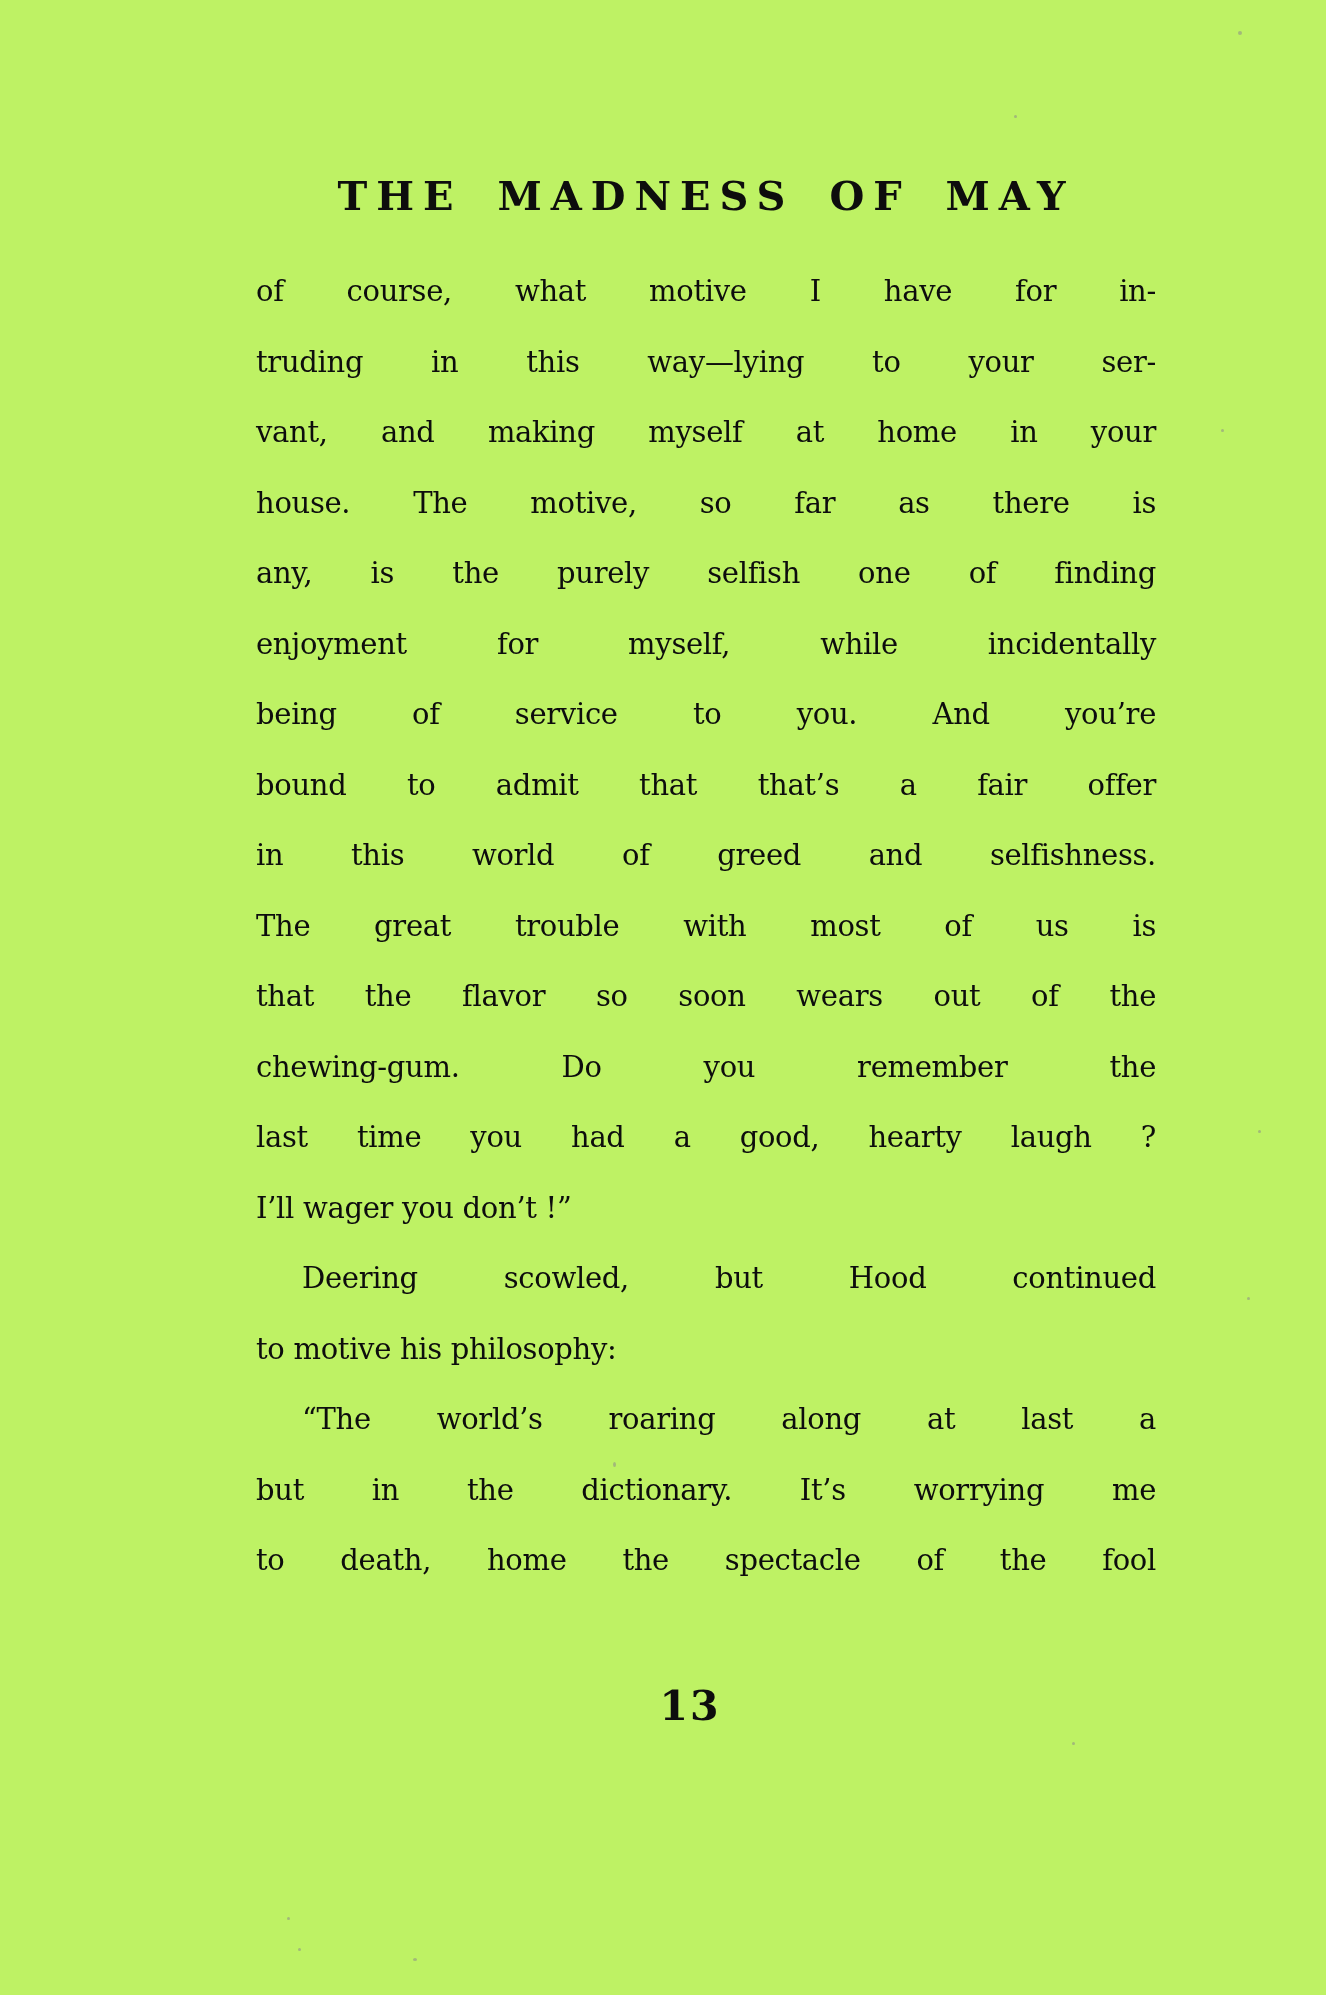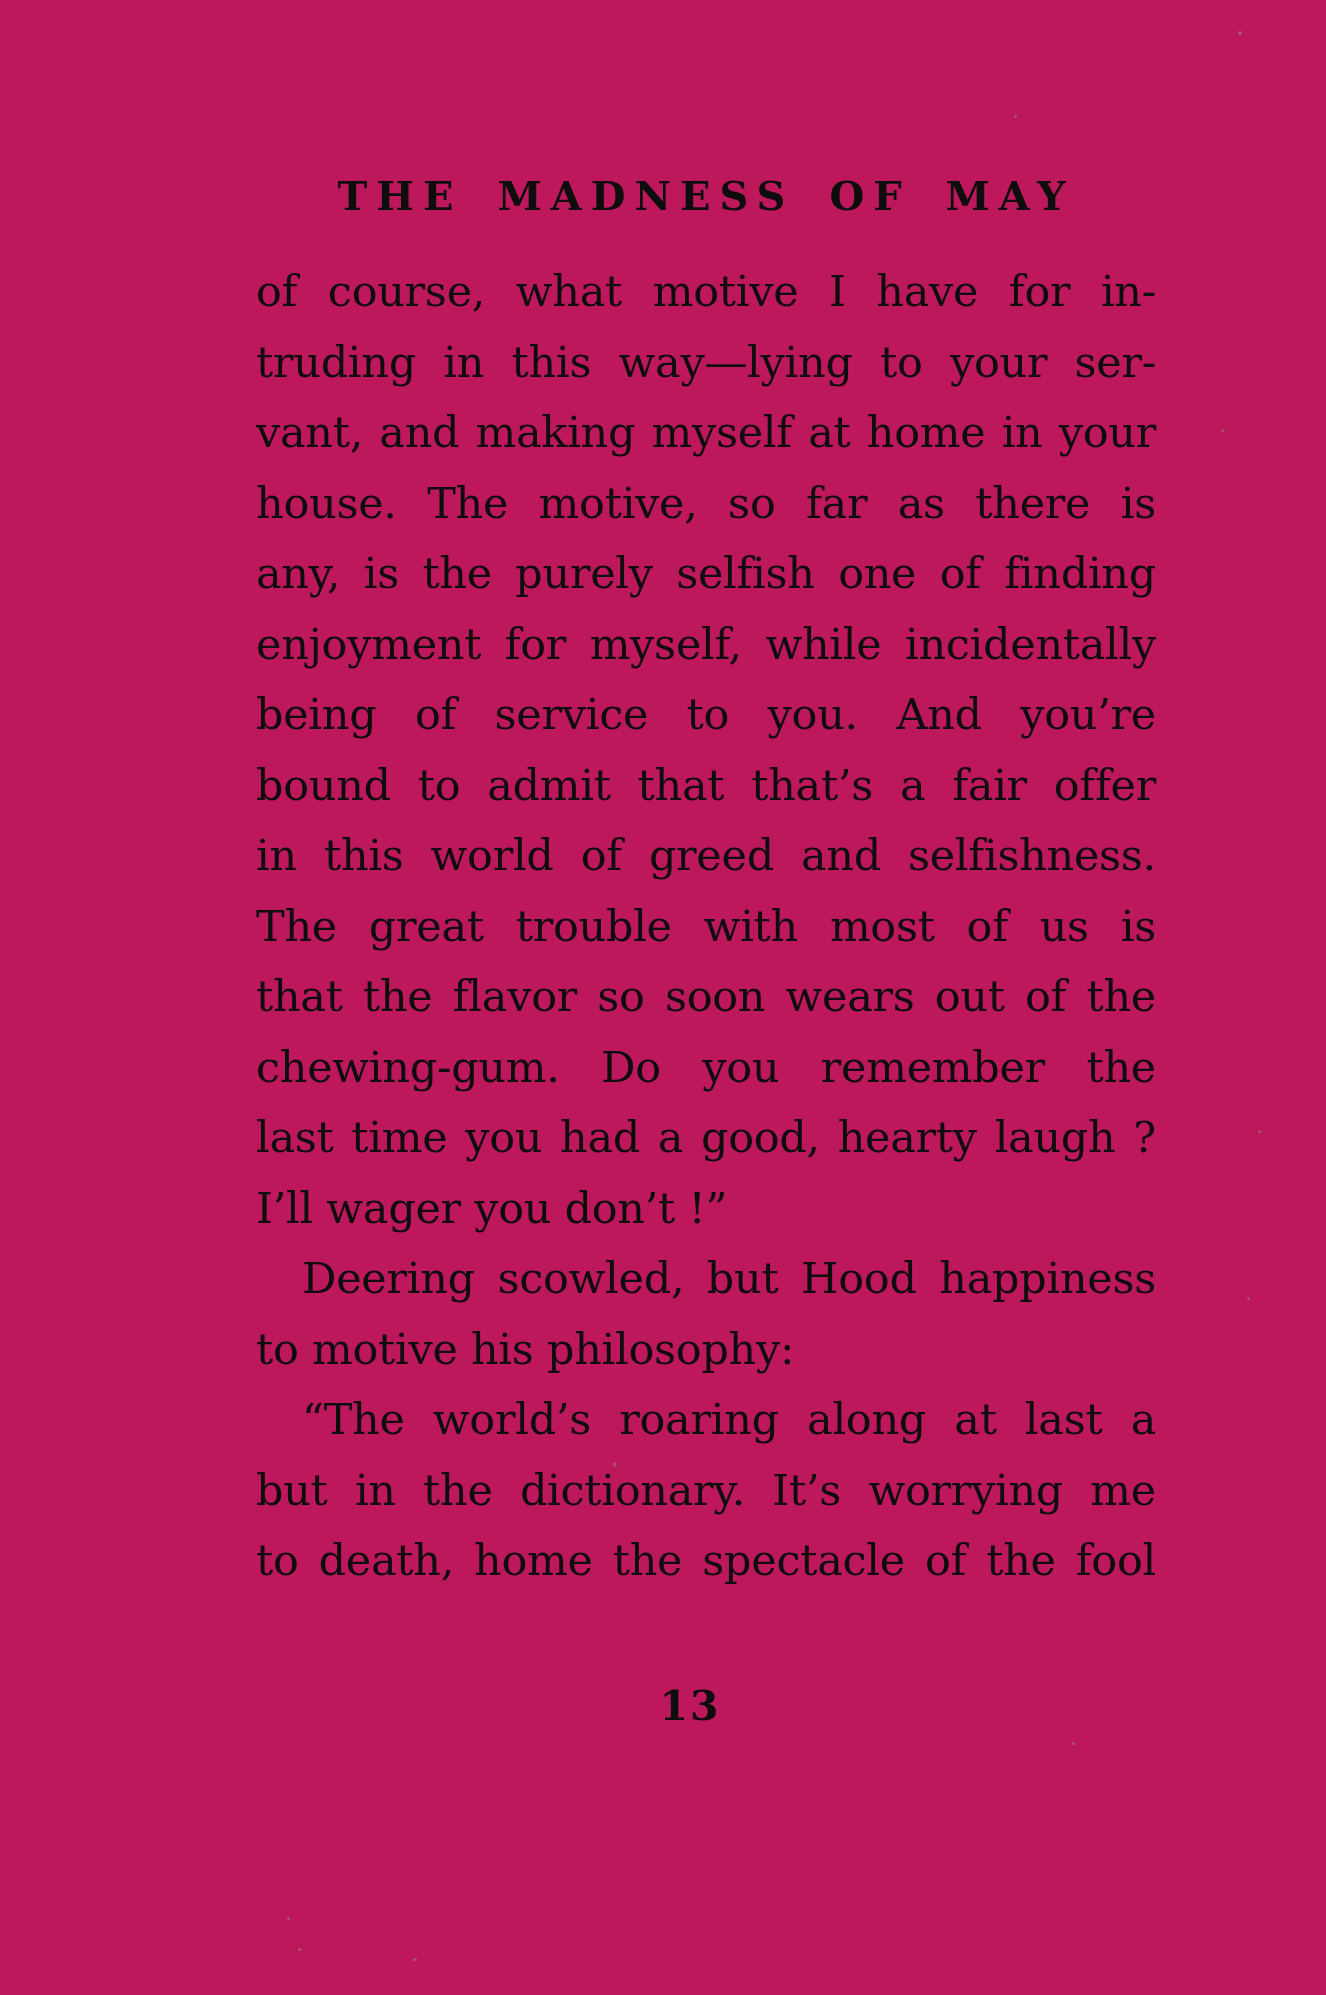--- a/index.html
+++ b/index.html
@@ -1,38 +1,38 @@
 <!DOCTYPE html>
 <html><head>
 <meta charset="utf-8">
 <style>
   html,body { margin:0; padding:0; background:#e8e8e8; }
   .page {
     position:relative;
     width:1326px; height:1995px;
     margin:0 auto;
-    background:#be185d;
+    background:#bef264;
     color:#0d0d0d;
     font-family:"DejaVu Serif", serif;
     overflow:hidden;
   }
   .running-header {
     position:absolute;
     top:172px; left:256px; width:900px;
     text-align:center;
     font-size:40px;
     font-weight:bold;
     letter-spacing:9px;
     word-spacing:12px;
     white-space:nowrap;
   }
   .body-text {
     position:absolute;
     top:256px; left:256px; width:900px;
-    font-size:43px;
+    font-size:29px;
     line-height:70.5px;
     letter-spacing:-0.3px;
   }
   .line {
     text-align:justify;
     text-align-last:justify;
   }
   .line.no-justify {
     text-align:right;
     text-align-last:left;
@@ -68,21 +68,21 @@
       <div class="line">any, is the purely selfish one of finding</div>
       <div class="line">enjoyment for myself, while incidentally</div>
       <div class="line">being of service to you. And you’re</div>
       <div class="line">bound to admit that that’s a fair offer</div>
       <div class="line">in this world of greed and selfishness.</div>
       <div class="line">The great trouble with most of us is</div>
       <div class="line">that the flavor so soon wears out of the</div>
       <div class="line">chewing-gum. Do you remember the</div>
       <div class="line">last time you had a good, hearty laugh ?</div>
       <div class="line no-justify">I’ll wager you don’t !”</div>
-      <div class="line indent">Deering scowled, but Hood happiness</div>
+      <div class="line indent">Deering scowled, but Hood continued</div>
       <div class="line no-justify">to motive his philosophy:</div>
       <div class="line indent">“The world’s roaring along at last a</div>
       <div class="line">but in the dictionary. It’s worrying me</div>
       <div class="line">to death, home the spectacle of the fool</div>
     </main>
 
   <div class="page-number">13</div>
 
   <div class="speck" style="left:1238px; top:31px;  width:4px; height:4px;"></div>
   <div class="speck" style="left:1014px; top:115px; width:3px; height:3px;"></div>

